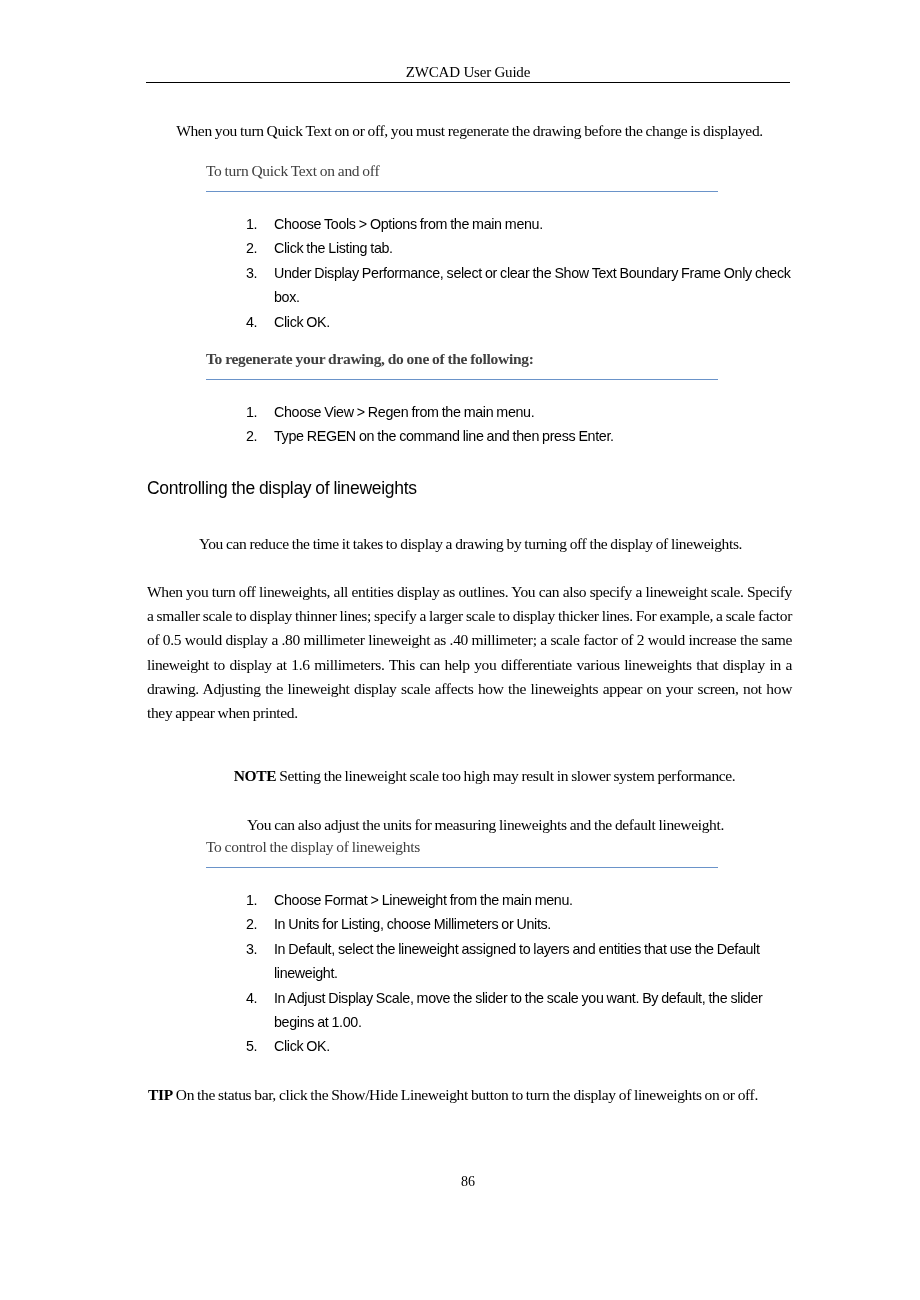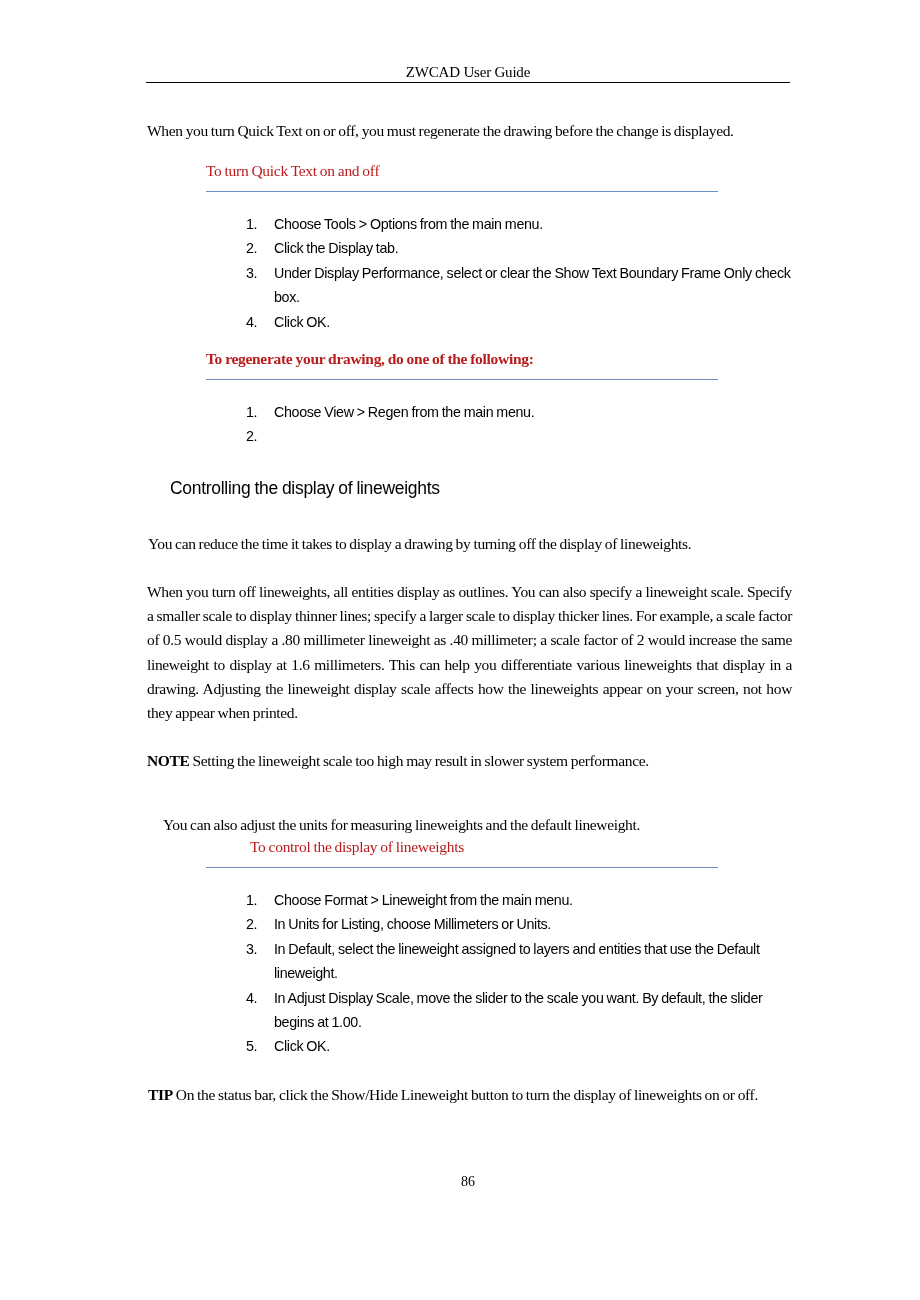--- a/index.html
+++ b/index.html
@@ -7,22 +7,22 @@
       padding: 0;
       background: #ffffff;
     }
     body {
       width: 920px;
       height: 1300px;
       position: relative;
       overflow: hidden;
       color: #000;
     }
-    .serif { font-family: "Liberation Serif", "DejaVu Serif", serif; }
-    .sans  { font-family: "Liberation Sans", "DejaVu Sans", sans-serif; margin-left: 23px; }
+    .serif { font-family: "Liberation Serif", "DejaVu Serif", serif; text-align: center; }
+    .sans  { font-family: "Liberation Sans", "DejaVu Sans", sans-serif; }
 
     .running-header {
       position: absolute;
       left: 146px;
       top: 64px;
       width: 644px;
       text-align: center;
       font-size: 15px;
       letter-spacing: -0.2px;
     }
@@ -43,21 +43,21 @@
       line-height: 24.2px;
       letter-spacing: -0.35px;
       word-spacing: -0.5px;
     }
     .para.justify { text-align: justify; }
 
     .proc-heading {
       position: absolute;
       left: 206px;
       font-size: 15.5px;
-      color: #b91c1c;
+      color: #404040;
       letter-spacing: -0.3px;
       word-spacing: -0.5px;
     }
     .proc-rule {
       position: absolute;
       left: 206px;
       width: 512px;
       height: 0;
       border-top: 1.8px solid #6a93c9;
     }
@@ -114,55 +114,56 @@
 
 <div class="proc-heading serif" style="top:162px;">To turn Quick Text on and off</div>
 <div class="proc-rule" style="top:191px;"></div>
 <ol class="steps sans" style="top:212px;">
   <li>
     <span class="num">1.</span>
     <span>Choose Tools &gt; Options from the main menu.</span>
   </li>
   <li>
     <span class="num">2.</span>
-    <span>Click the Display tab.</span>
+    <span>Click the Listing tab.</span>
   </li>
   <li>
     <span class="num">3.</span>
     <span>Under Display Performance, select or clear the Show Text Boundary Frame Only check box.</span>
   </li>
   <li>
     <span class="num">4.</span>
     <span>Click OK.</span>
   </li>
 </ol>
 
 <div class="proc-heading serif" style="top:350px;font-weight:bold;">To regenerate your drawing, do one of the following:</div>
 <div class="proc-rule" style="top:379px;"></div>
 <ol class="steps sans" style="top:400px;">
   <li>
     <span class="num">1.</span>
     <span>Choose View &gt; Regen from the main menu.</span>
   </li>
   <li>
     <span class="num">2.</span>
+    <span>Type REGEN on the command line and then press Enter.</span>
   </li>
 </ol>
 
 <div class="section-heading sans">Controlling the display of lineweights</div>
 
 <p class="para serif" style="top:531px; margin:1px;">You can reduce the time it takes to display a drawing by turning off the display of lineweights.</p>
 
 <p class="para serif justify" style="top:580px; margin:0;">When you turn off lineweights, all entities display as outlines. You can also specify a lineweight scale. Specify a smaller scale to display thinner lines; specify a larger scale to display thicker lines. For example, a scale factor of 0.5 would display a .80 millimeter lineweight as .40 millimeter; a scale factor of 2 would increase the same lineweight to display at 1.6 millimeters. This can help you differentiate various lineweights that display in a drawing. Adjusting the lineweight display scale affects how the lineweights appear on your screen, not how they appear when printed.</p>
 
-<p class="para serif" style="top:749px; margin:0;"><span class="bold-lead">NOTE</span><span> Setting the lineweight scale too high may result in slower system performance.</span></p>
+<p class="para serif" style="top:749px; margin:15px;"><span class="bold-lead">NOTE</span><span> Setting the lineweight scale too high may result in slower system performance.</span></p>
 
 <p class="para serif" style="top:797px; margin:16px;">You can also adjust the units for measuring lineweights and the default lineweight.</p>
 
-<div class="proc-heading serif" style="top:838px;margin-left:44px;">To control the display of lineweights</div>
+<div class="proc-heading serif" style="top:838px;">To control the display of lineweights</div>
 <div class="proc-rule" style="top:867px;"></div>
 <ol class="steps sans" style="top:888px;">
   <li>
     <span class="num">1.</span>
     <span>Choose Format &gt; Lineweight from the main menu.</span>
   </li>
   <li>
     <span class="num">2.</span>
     <span>In Units for Listing, choose Millimeters or Units.</span>
   </li>

